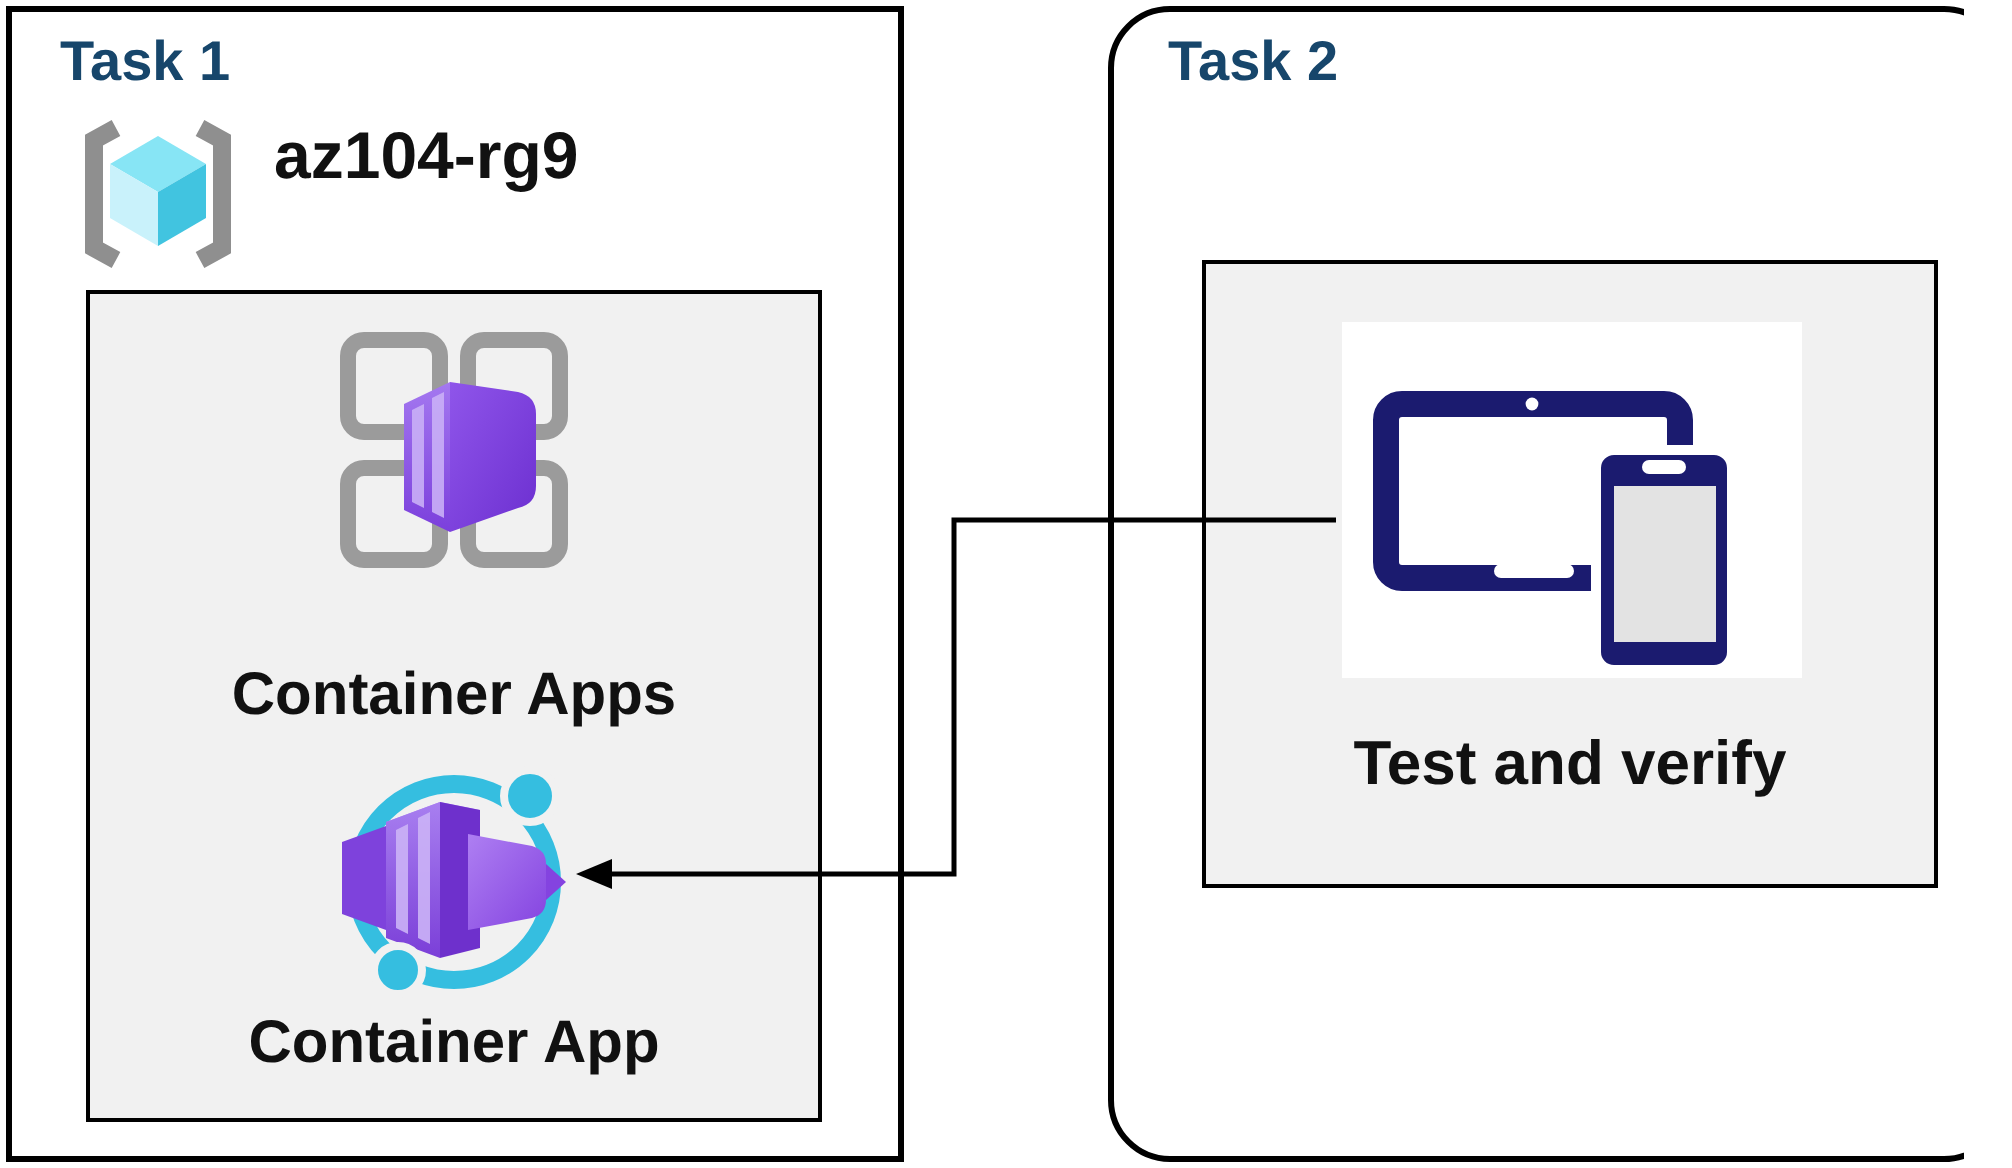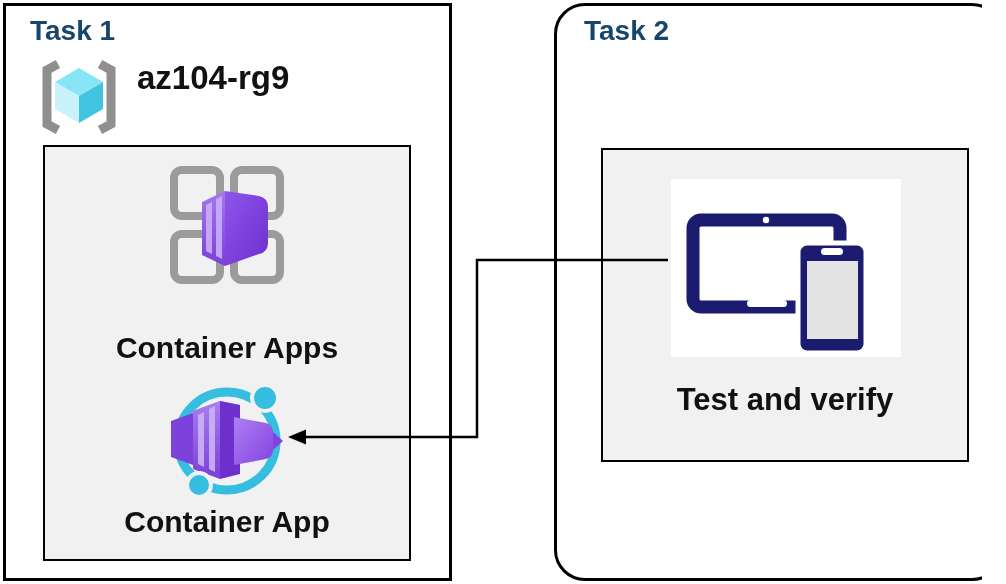--- a/index.html
+++ b/index.html
@@ -34,21 +34,21 @@
     font-size: 33px; font-weight: 700; color: #111111;
   }
   .inner-box {
     position: absolute;
     background: #F1F1F1;
     border: 2px solid #000000;
     box-sizing: border-box;
     z-index: 2;
   }
   #env-box { left: 37px; top: 139px; width: 368px; height: 416px; }
-  #verify-box { left: 44px; top: 142px; width: 368px; height: 314px; padding-left: 29px; }
+  #verify-box { left: 44px; top: 124px; width: 368px; height: 314px; padding-left: 29px; }
   .icon-abs { position: absolute; }
   #env-icon   { left: 117px; top: 16px;  width: 130px; height: 124px; }
   #app-icon   { left: 114px; top: 230px; width: 140px; height: 132px; }
   .diagram-label {
     position: absolute;
     left: 0; width: 100%;
     text-align: center;
     font-size: 30px; font-weight: 700;
     color: #111111;
     line-height: 34px;

